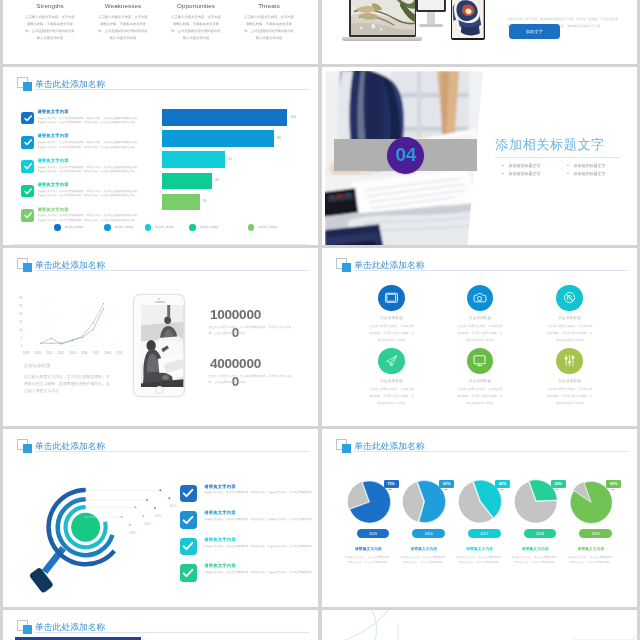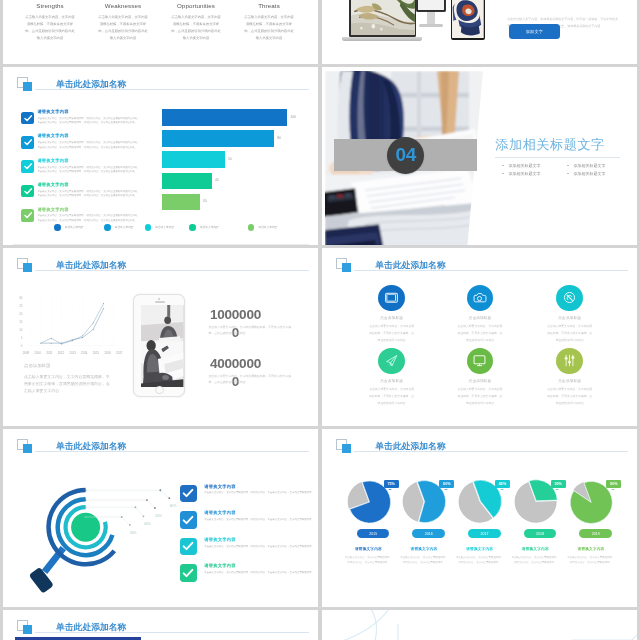--- a/index.html
+++ b/index.html
@@ -17,21 +17,21 @@
   .r2{top:248px;height:178px;}
   .r3{top:429px;height:178px;}
   .r4{top:610px;height:178px;}
 
   
   .stitle{position:absolute;display:flex;align-items:center;}
   .stitle .mark{position:relative;width:16px;height:15px;flex:0 0 auto;}
   .stitle .mark i{position:absolute;display:block;}
   .stitle .mark .sq{left:0;top:0;width:11px;height:11px;border:1px solid #b9c5d1;box-sizing:border-box;}
   .stitle .mark .fl{left:6px;top:5px;width:9px;height:9px;background:#2f9fe0;}
-  .stitle .txt{margin-left:23px;color:#3e8fd0;font-size:8.8px;font-weight:bold;letter-spacing:0px;white-space:nowrap;}
+  .stitle .txt{margin-left:2px;color:#3e8fd0;font-size:8.8px;font-weight:normal;letter-spacing:0px;white-space:nowrap;}
   .trule{position:absolute;height:1px;background:#d8e4ef;}
 
   
   .swot{position:absolute;left:10.5px;top:115.8px;width:292px;display:flex;}
   .swot-col{width:73px;text-align:center;}
   .swot-h{font-size:6.2px;color:#565656;letter-spacing:.1px;}
   .swot-b{margin-top:5.2px;font-size:3.3px;line-height:2.1;color:#9a9a9a;padding:0 11px;
           text-align:center;}
 
   
@@ -133,21 +133,21 @@
   .dev-body{position:absolute;left:185px;top:130px;width:112px;font-size:3px;line-height:2.25;color:#bdbdbd;}
   .dev-btn{position:absolute;left:187px;top:138px;width:50.3px;height:14.5px;border-radius:3.5px;
            background:#1b6fc4;display:flex;align-items:center;justify-content:center;}
   .dev-btn span{font-size:4.1px;color:#fff;letter-spacing:.3px;}
 
   
   .secphoto{position:absolute;left:2.8px;top:4px;width:160px;height:179px;}
   .secphoto svg{display:block;width:100%;height:100%;}
   .secband{position:absolute;left:12.2px;top:71.9px;width:142.4px;height:31.7px;background:#b0b0b0;}
   .secnum{position:absolute;left:64.9px;top:69.9px;width:37.2px;height:37.2px;border-radius:50%;
-          background:#404040;display:flex;align-items:center;justify-content:center;
+          background:#4c1d95;display:flex;align-items:center;justify-content:center;
           box-shadow:0 0.7px 1.6px rgba(0,0,0,.18);}
   .secnum span{font-size:19px;font-weight:bold;color:#2f95d6;letter-spacing:-.4px;}
   .sectitle{position:absolute;left:173px;top:69px;font-size:13.2px;color:#6fb4e0;letter-spacing:.5px;}
   .secrule{position:absolute;left:173px;top:90px;width:125px;height:1px;background:#dfe6eb;}
   .secbullets{position:absolute;left:180px;top:96px;width:130px;display:flex;flex-wrap:wrap;}
   .sb{width:65px;display:inline-flex;align-items:center;margin-bottom:3.2px;}
   .sb i{width:1.6px;height:1.6px;border-radius:50%;background:#b7b7b7;flex:0 0 auto;}
   .sb em{font-style:normal;margin-left:4.5px;font-size:4px;color:#8c8c8c;}
 
   

